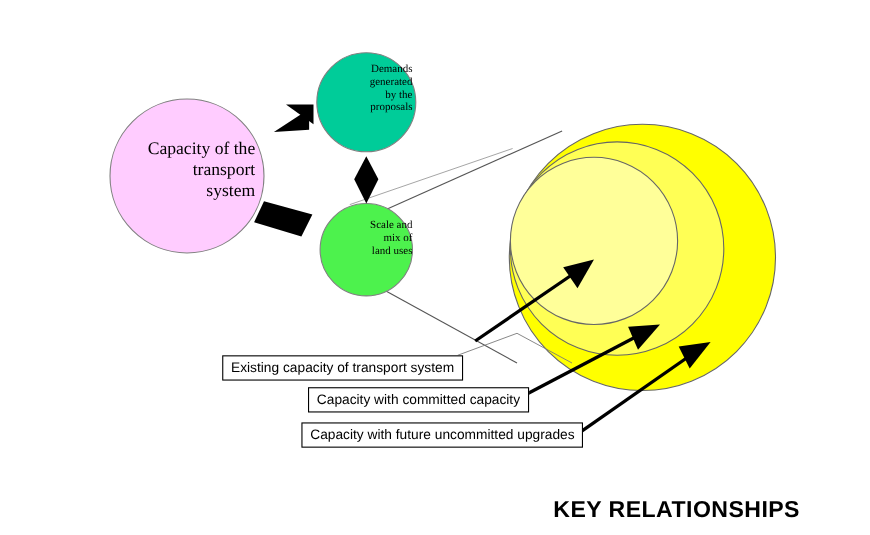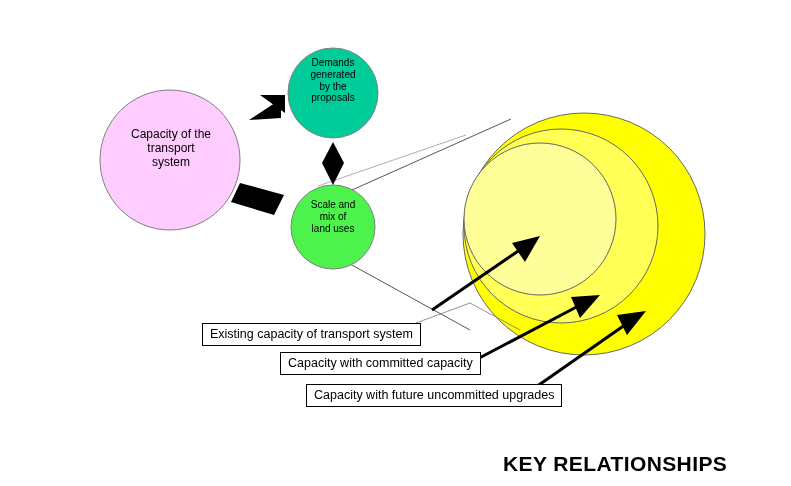--- a/index.html
+++ b/index.html
@@ -19,31 +19,32 @@
   }
   #diagram-svg {
     position: absolute;
     left: 0;
     top: 0;
     width: 791px;
     height: 486px;
   }
   .node-label {
     position: absolute;
-    text-align: center;
+    text-align: right;
     color: #000000;
     line-height: 1.18;
     pointer-events: none;
     white-space: pre-line;
+    font-family: Liberation Serif, serif;
   }
   #pink-circle-label {
     left: 110px;
     top: 127px;
     width: 122px;
-    font-size: 12px;
+    font-size: 16px;
   }
   #teal-circle-label {
     left: 291px;
     top: 57px;
     width: 84px;
     font-size: 10px;
   }
   #green-circle-label {
     left: 291px;
     top: 199px;
@@ -64,21 +65,20 @@
     left: 202px;
     top: 323px;
   }
   #callout-committed {
     left: 280px;
     top: 352px;
   }
   #callout-future {
     left: 274px;
     top: 384px;
-    margin-left: 32px;
   }
   #key-title {
     position: absolute;
     left: 503px;
     top: 452px;
     font-size: 21px;
     font-weight: bold;
     letter-spacing: 0.4px;
     color: #000000;
     white-space: nowrap;

